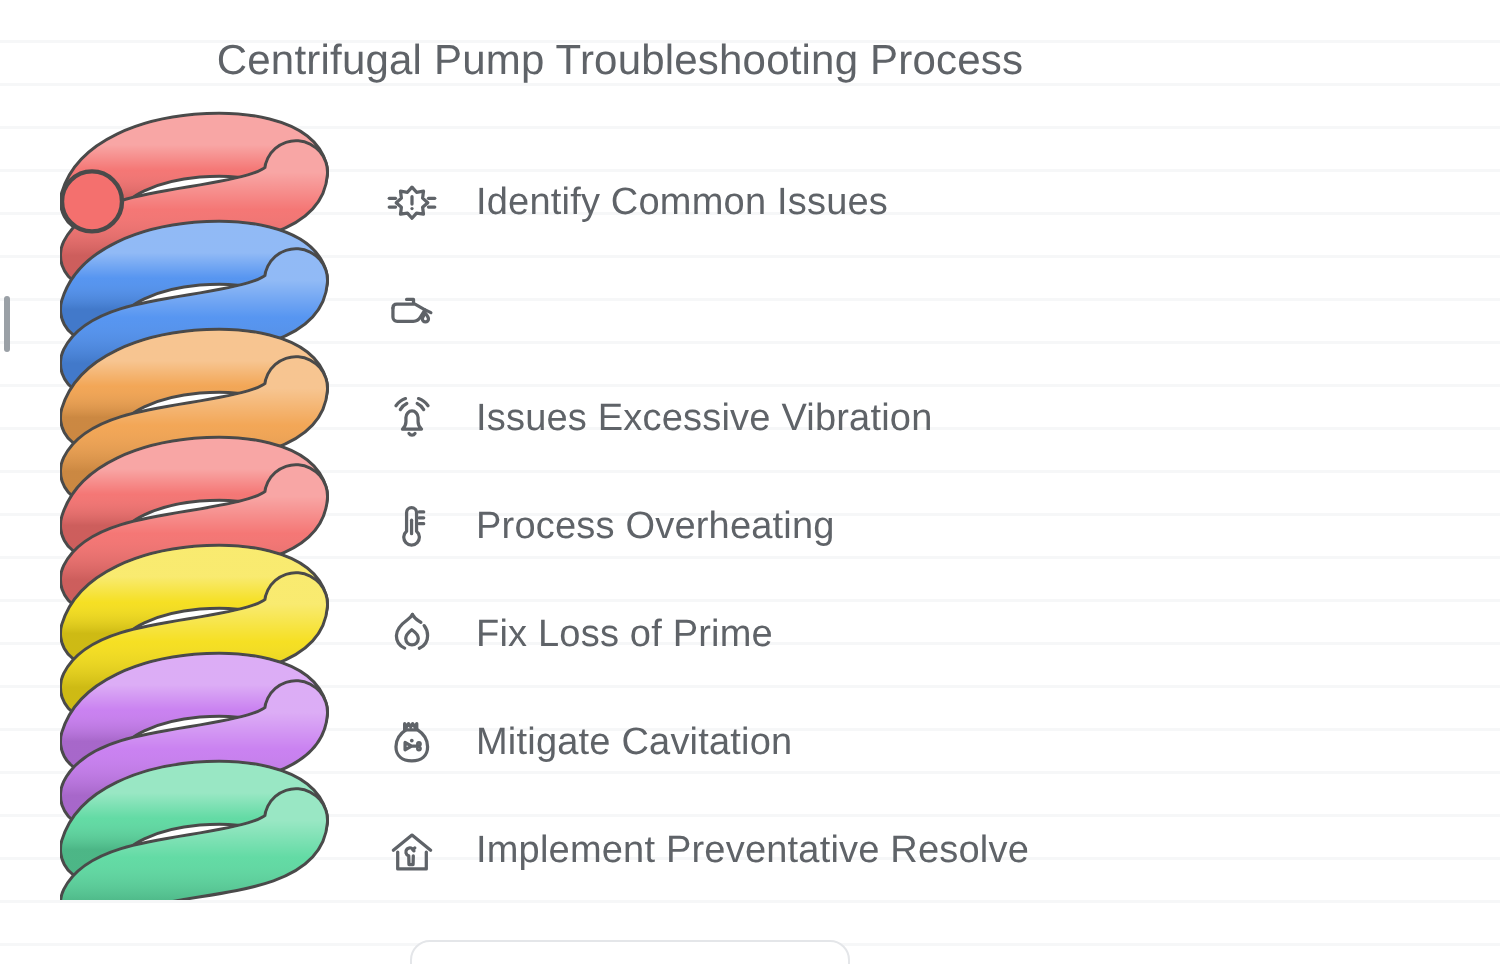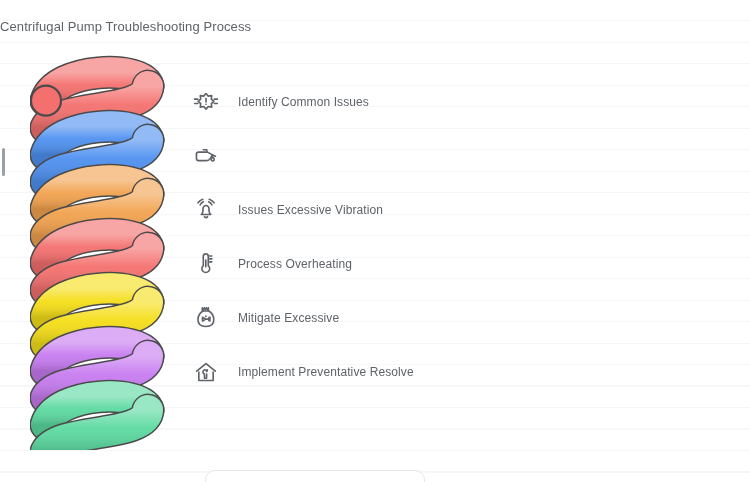--- a/index.html
+++ b/index.html
@@ -39,21 +39,22 @@
     background: #9aa0a6;
     border-radius: 2px;
   }
 
   
   .title {
     position: absolute;
     left: 0;
     top: 19px;
     width: 620px;
-    font-size: 13px;
+    text-align: center;
+    font-size: 21px;
     color: #5f6368;
     letter-spacing: 0.1px;
     white-space: nowrap;
   }
 
   
   .coil-wrap {
     position: absolute;
     left: 30px;
     top: 55px;
@@ -80,21 +81,21 @@
     flex: 0 0 40px;
     display: flex;
     align-items: center;
     justify-content: center;
     color: #5f6368;
   }
   .step-icon svg {
     display: block;
   }
   .step-label {
-    font-size: 12px;
+    font-size: 19px;
     color: #5f6368;
     white-space: nowrap;
     letter-spacing: 0.1px;
     margin-left: 12px;
   }
 
   
   .bottom-card {
     position: absolute;
     left: 205px;
@@ -227,34 +228,45 @@
           <path d="M11.8 2.6c-1.3 0-2.3 1-2.3 2.3v8.6a3.6 3.6 0 1 0 4.6 0V4.9c0-1.3-1-2.3-2.3-2.3z"></path>
           <line x1="11.8" y1="8.4" x2="11.8" y2="14.6"></line>
           <line x1="15.3" y1="4.6" x2="17.4" y2="4.6"></line>
           <line x1="15.3" y1="7.3" x2="17.4" y2="7.3"></line>
           <line x1="15.3" y1="10.0" x2="17.4" y2="10.0"></line>
         </svg>
       </span>
       <span class="step-label">Process Overheating</span>
     </div>
 
+    <div class="step-row">
+      <span class="step-icon">
+        <svg width="26" height="26" viewBox="0 0 24 24" fill="none" stroke="currentColor" stroke-width="1.5" stroke-linecap="round" stroke-linejoin="round">
+          <path d="M11.9 9.1c-1.8 1.4-2.8 2.7-2.8 4.1a2.9 2.9 0 1 0 5.8 0c0-1.4-1.1-2.8-3-4.1z"></path>
+          <path d="M8.6 17.6c-2.3-1-3.8-3.1-3.8-5.7 0-3.4 2.6-5.6 5.1-7.4 1.1-.8 1.9-1.6 2.3-2.4"></path>
+          <path d="M12.2 2.1c.9 1.9 2.4 2.6 3.9 3.6"></path>
+          <path d="M17.6 7.2c1.1 1.4 1.6 3 1.6 4.7 0 2.6-1.5 4.8-3.8 5.8"></path>
+        </svg>
+      </span>
+      <span class="step-label">Fix Loss of Prime</span>
+    </div>
 
     <div class="step-row">
       <span class="step-icon">
         <svg width="26" height="26" viewBox="0 0 24 24" fill="none" stroke="currentColor" stroke-width="1.5" stroke-linecap="round" stroke-linejoin="round">
           <path d="M8.6 2.6l.9 1.5.9-1.5 1.0 1.5.9-1.5 1.0 1.5.9-1.5v2.9H8.6z"></path>
           <path d="M9.2 5.5c-2.5 1.6-4.6 4.4-4.6 7.8 0 4.3 3.0 6.5 7.3 6.5s7.3-2.2 7.3-6.5c0-3.4-2.1-6.2-4.6-7.8"></path>
           <circle cx="11.9" cy="10.4" r="0.85" fill="currentColor" stroke="none"></circle>
           <path d="M8.8 14.7l3.0-1.7-3.0-1.7z"></path>
           <path d="M12.4 13.0h2.6"></path>
           <circle cx="15.2" cy="12.0" r="0.6"></circle>
           <circle cx="15.2" cy="14.1" r="0.6"></circle>
         </svg>
       </span>
-      <span class="step-label">Mitigate Excessive</span>
+      <span class="step-label">Mitigate Cavitation</span>
     </div>
 
     <div class="step-row">
       <span class="step-icon">
         <svg width="26" height="26" viewBox="0 0 24 24" fill="none" stroke="currentColor" stroke-width="1.5" stroke-linecap="round" stroke-linejoin="round">
           <path d="M3.4 11.2 12 4.2l8.6 7.0"></path>
           <path d="M5.4 12.0v7.8h13.2v-7.8"></path>
           <path d="M12.9 11.5a1.9 1.9 0 1 0-2.4 2.3l.1 4.0h1.9l.1-4.0"></path>
           <path d="M12.4 11.0l.9-.9"></path>
         </svg>

